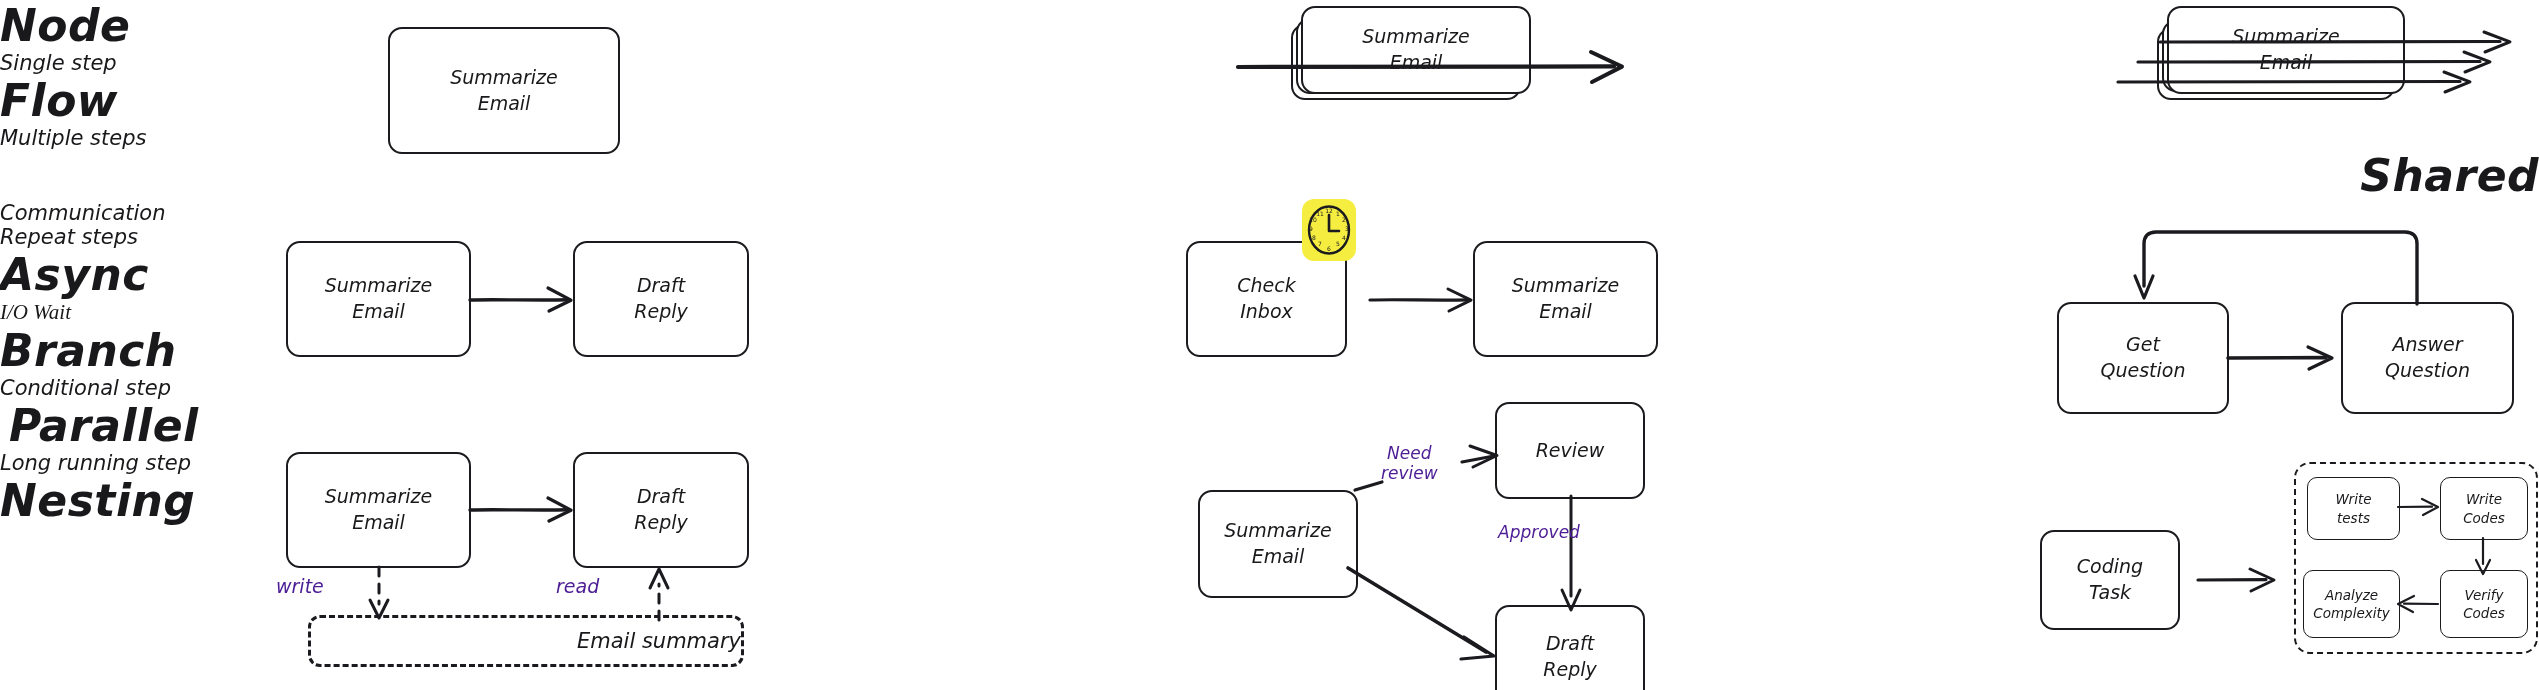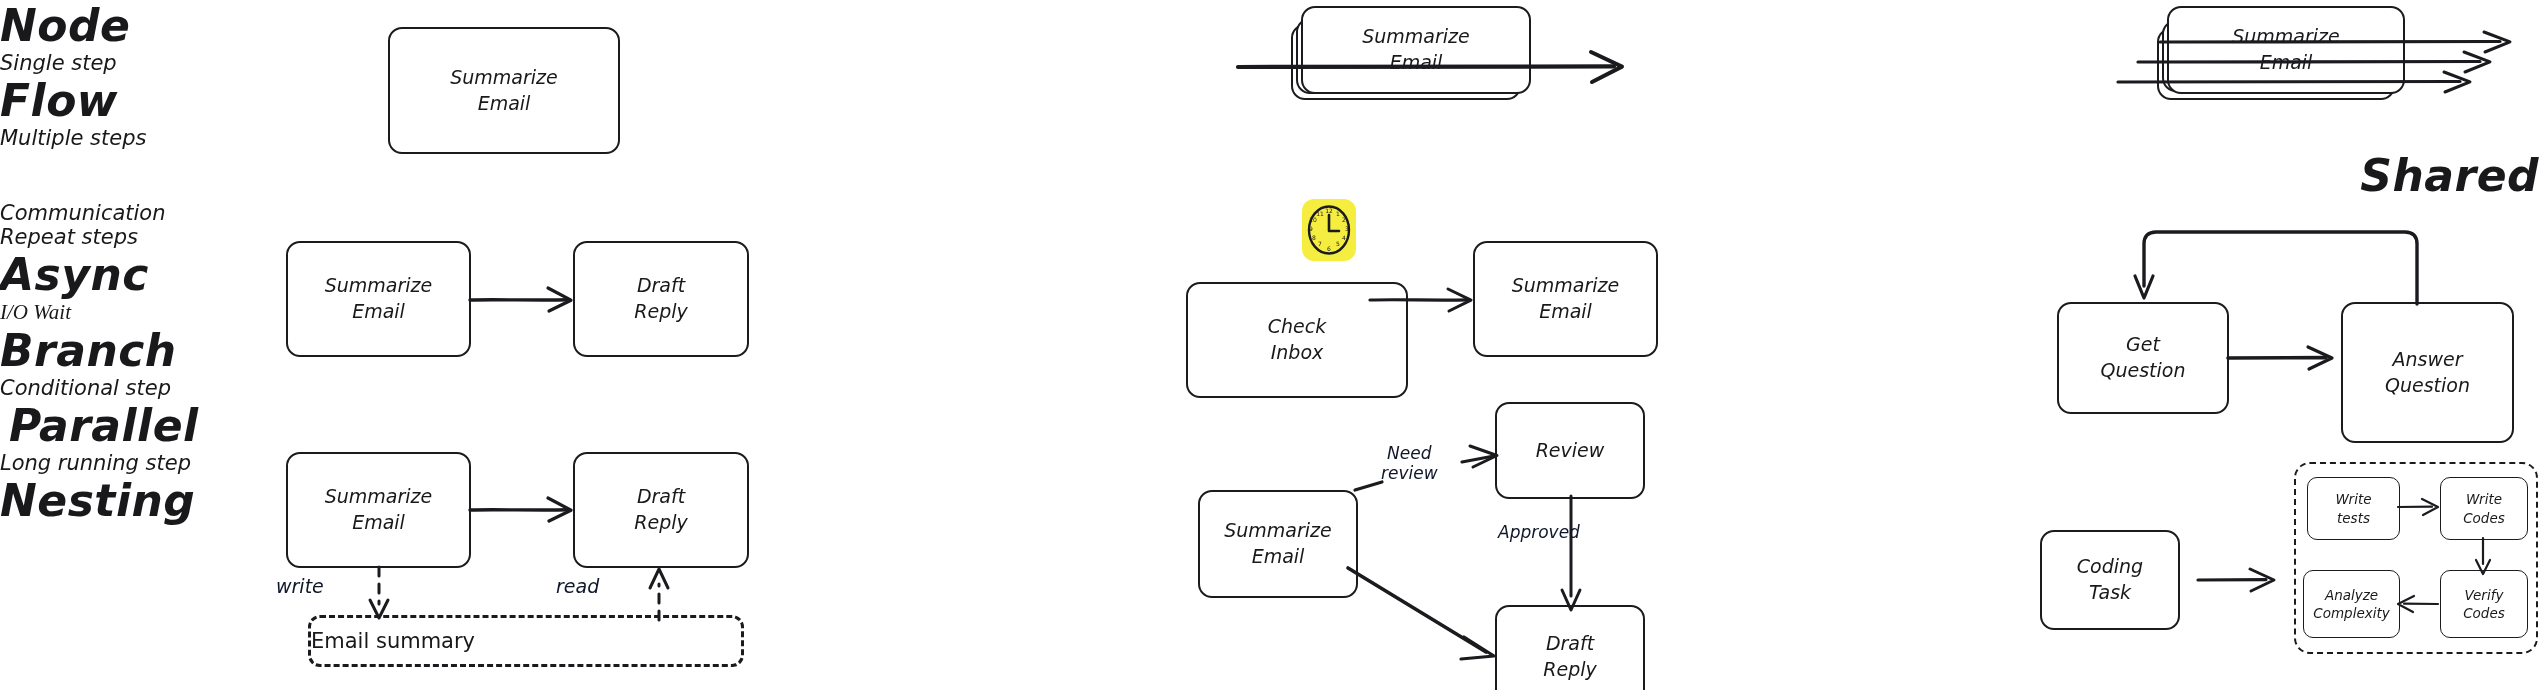--- a/index.html
+++ b/index.html
@@ -47,37 +47,37 @@
 
   .stack-shadow{
     position:absolute;box-sizing:border-box;background:#fff;
     border:2.4px solid #1b1b1f;border-radius:14px;z-index:1;
   }
   .stack-shadow.s2{z-index:2;}
 
   .dashed-box{
     position:absolute;box-sizing:border-box;background:transparent;
     border:3px dashed #1b1b1f;border-radius:12px;
-    display:flex;align-items:center;justify-content:flex-start;
-    font-family:"DejaVu Sans", sans-serif;
+    display:flex;align-items:center;justify-content:flex-end;
+    font-family:"DejaVu Sans", sans-serif;font-style:italic;
     font-size:21px;color:#19191c;z-index:3;
   }
   .dashed-container{
     position:absolute;box-sizing:border-box;background:transparent;
     border:2.6px dashed #1b1b1f;border-radius:16px;z-index:2;
   }
 
   
   .edge{position:absolute;z-index:4;}
   .edge svg{display:block;overflow:visible;}
 
   .edge-label{
     position:absolute;z-index:6;
     font-family:"DejaVu Sans", sans-serif;font-style:italic;
-    font-size:19px;color:#0f172a;white-space:nowrap;text-align:center;
+    font-size:19px;color:#4c1d95;white-space:nowrap;text-align:center;
     line-height:1.2;
   }
   .edge-label.sm{font-size:17px;}
 
   
   .clock-badge{
     position:absolute;z-index:7;
     width:54px;height:62px;
     background:#f5ee40;
     border-radius:12px;
@@ -165,21 +165,21 @@
   <div class="stack-shadow" style="left:1291px;top:24px;width:230px;height:76px;"></div>
   <div class="stack-shadow s2" style="left:1296px;top:18px;width:230px;height:76px;"></div>
   <div class="node" style="left:1301px;top:6px;width:230px;height:88px;">
     <span style="white-space:pre-line">Summarize
 Email</span>
   </div>
 
   <div class="row-title" style="left:908px;top:248px;">Async</div>
   <div class="row-sub" style="left:908px;top:342px;font-family:Liberation Serif, serif;">I/O Wait</div>
 
-  <div class="node" style="left:1186px;top:241px;width:222px;height:116px;margin-top:41px;">
+  <div class="node" style="left:1186px;top:241px;width:161px;height:116px;">
     <span style="white-space:pre-line">Check
 Inbox</span>
   </div>
   <div class="node" style="left:1473px;top:241px;width:185px;height:116px;">
     <span style="white-space:pre-line">Summarize
 Email</span>
   </div>
   <div class="edge" style="left:1368px;top:282px;">
     <svg width="112" height="36" viewBox="0 0 112 36">
       <path d="M2,18 C30,17.2 66,18.6 100,17.8" stroke="#1b1b1f" stroke-width="3.2" fill="none" stroke-linecap="round"></path>
@@ -275,21 +275,21 @@
     <span style="white-space:pre-line">Summarize
 Email</span>
   </div>
 
   <div class="row-sub" style="left:1790px;top:342px;">Long running step</div>
 
   <div class="node" style="left:2057px;top:302px;width:172px;height:112px;">
     <span style="white-space:pre-line">Get
 Question</span>
   </div>
-  <div class="node" style="left:2341px;top:302px;width:173px;height:141px;">
+  <div class="node" style="left:2341px;top:302px;width:173px;height:112px;">
     <span style="white-space:pre-line">Answer
 Question</span>
   </div>
   <div class="edge" style="left:2226px;top:340px;">
     <svg width="120" height="36" viewBox="0 0 120 36">
       <path d="M2,18 L100,17.6" stroke="#1b1b1f" stroke-width="3.6" fill="none" stroke-linecap="round"></path>
       <path d="M82,7 L106,18 L83,29" stroke="#1b1b1f" stroke-width="3.2" fill="none" stroke-linecap="round" stroke-linejoin="round"></path>
     </svg>
   </div>
   <div class="edge" style="left:2128px;top:216px;">

